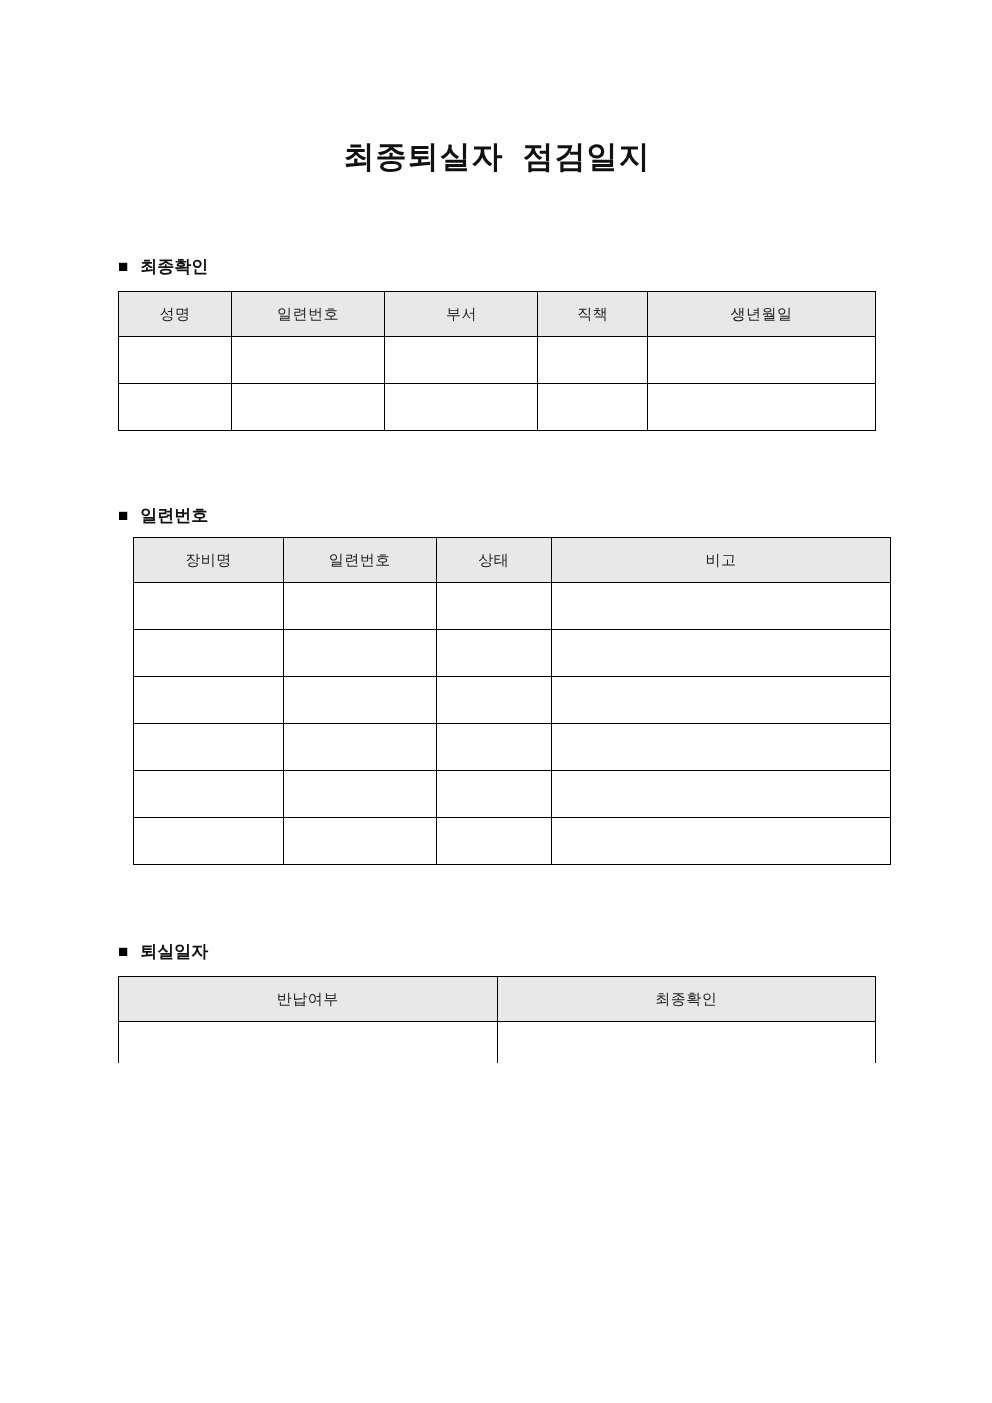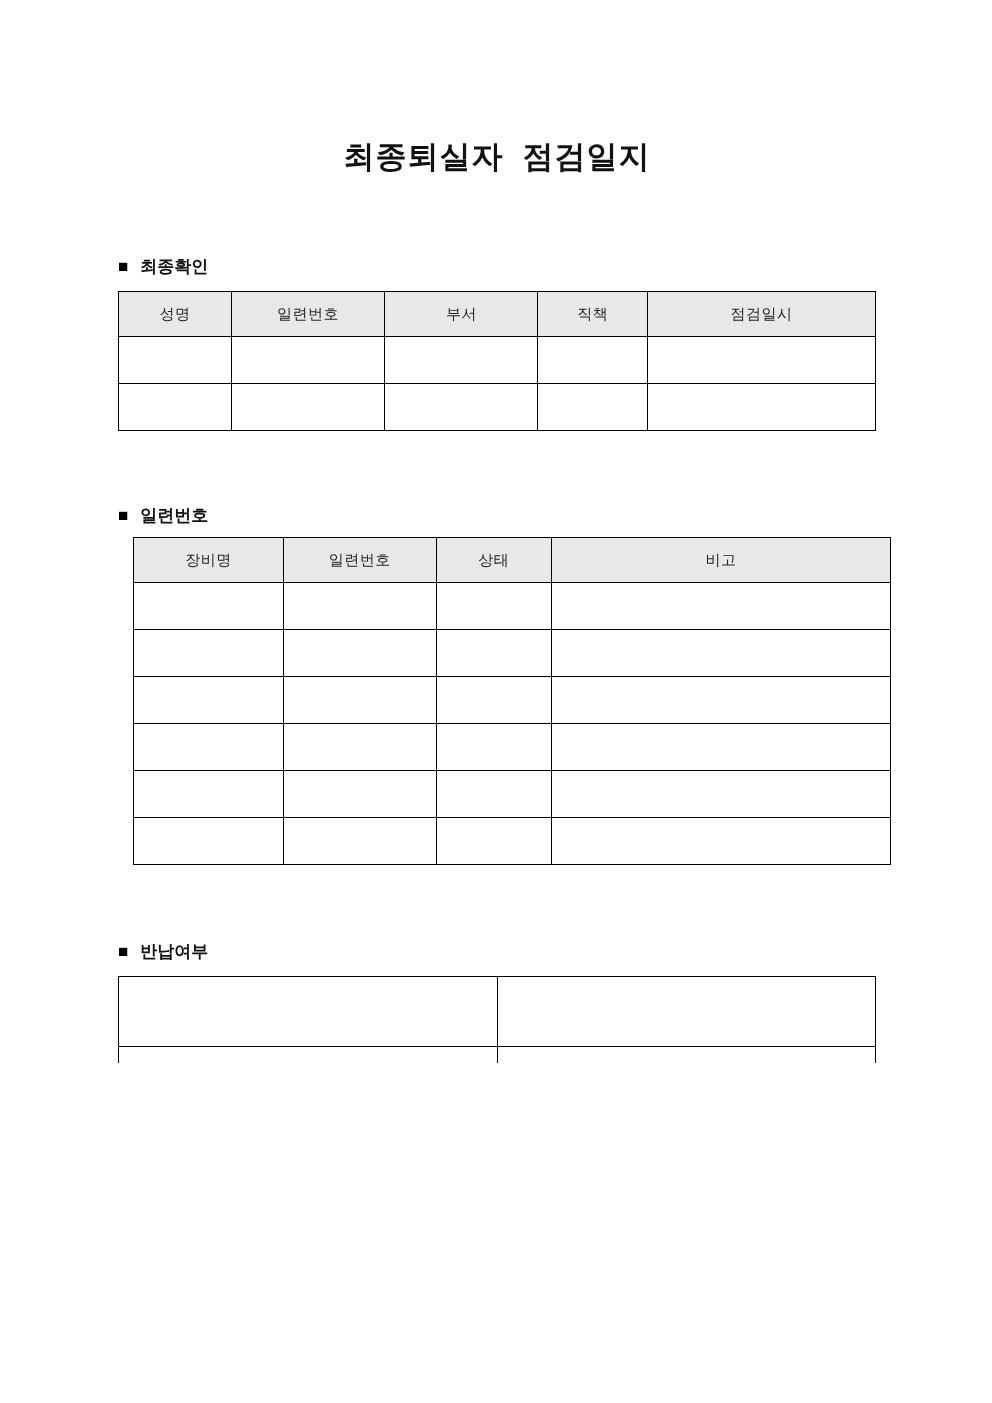--- a/index.html
+++ b/index.html
@@ -102,21 +102,21 @@
         <col style="width:20.2%">
         <col style="width:14.5%">
         <col style="width:30.1%">
       </colgroup>
       <thead>
         <tr>
           <th>성명</th>
           <th>일련번호</th>
           <th>부서</th>
           <th>직책</th>
-          <th>점검일시</th>
+          <th>생년월일</th>
         </tr>
       </thead>
       <tbody>
         <tr>
           <td></td>
           <td></td>
           <td></td>
           <td></td>
           <td></td>
         </tr>
@@ -185,30 +185,34 @@
           <td></td>
           <td></td>
           <td></td>
           <td></td>
         </tr>
       </tbody>
     </table>
 
     <div class="section-heading h-check">
       <span class="bullet">■</span>
-      <span>반납여부</span>
+      <span>퇴실일자</span>
     </div>
 
     <table class="form-table t-check">
       <colgroup>
         <col style="width:50%">
         <col style="width:50%">
       </colgroup>
       <tbody>
         <tr>
+          <th>반납여부</th>
+          <th>최종확인</th>
+        </tr>
+        <tr>
           <td class="tall-a"></td>
           <td class="tall-a"></td>
         </tr>
         <tr>
           <td class="tall-b"></td>
           <td class="tall-b"></td>
         </tr>
       </tbody>
     </table>
 

